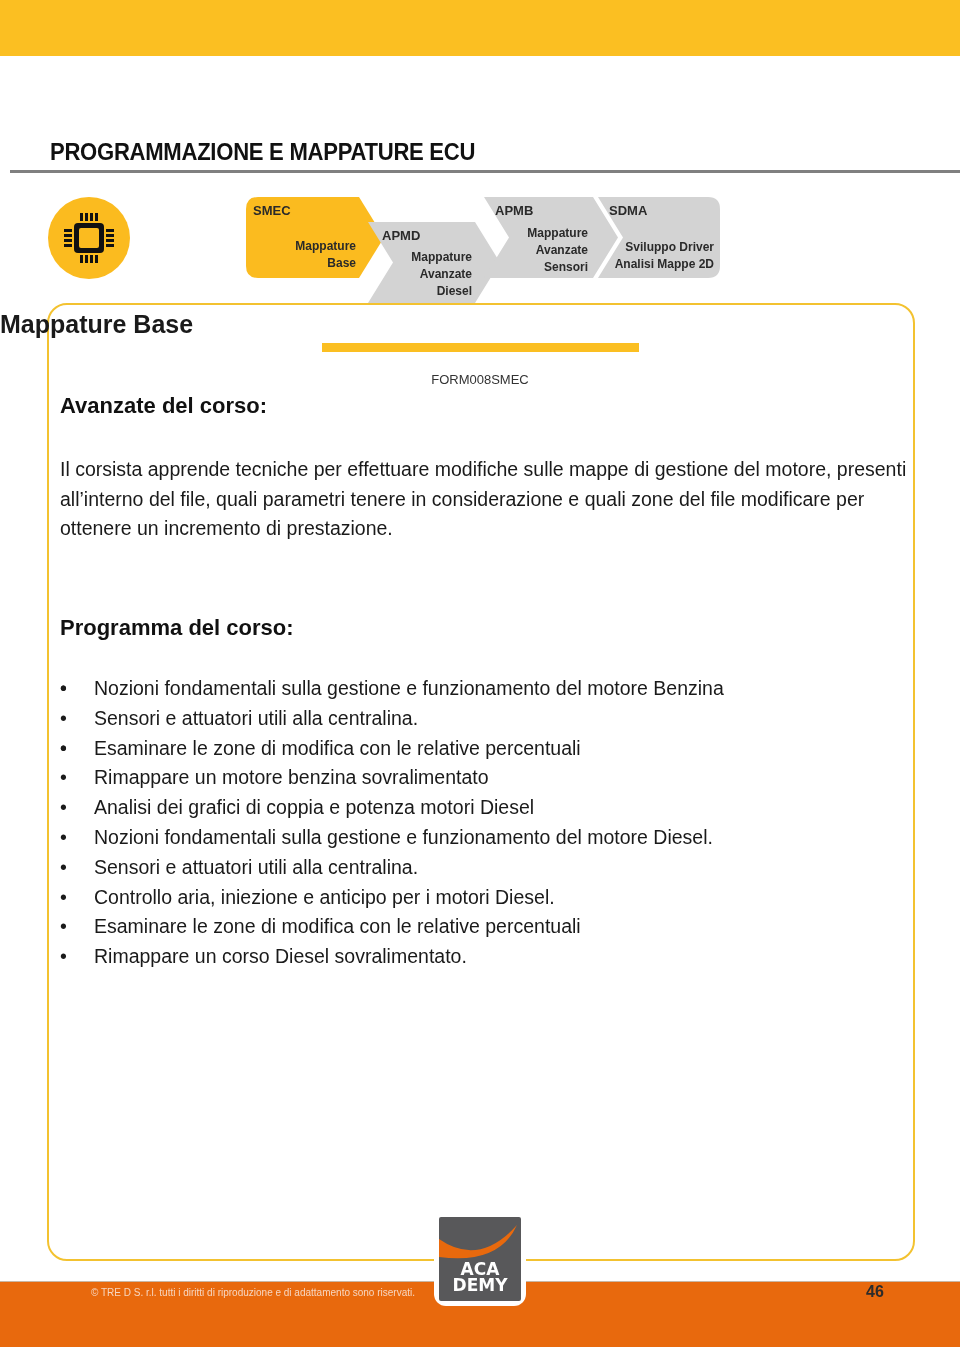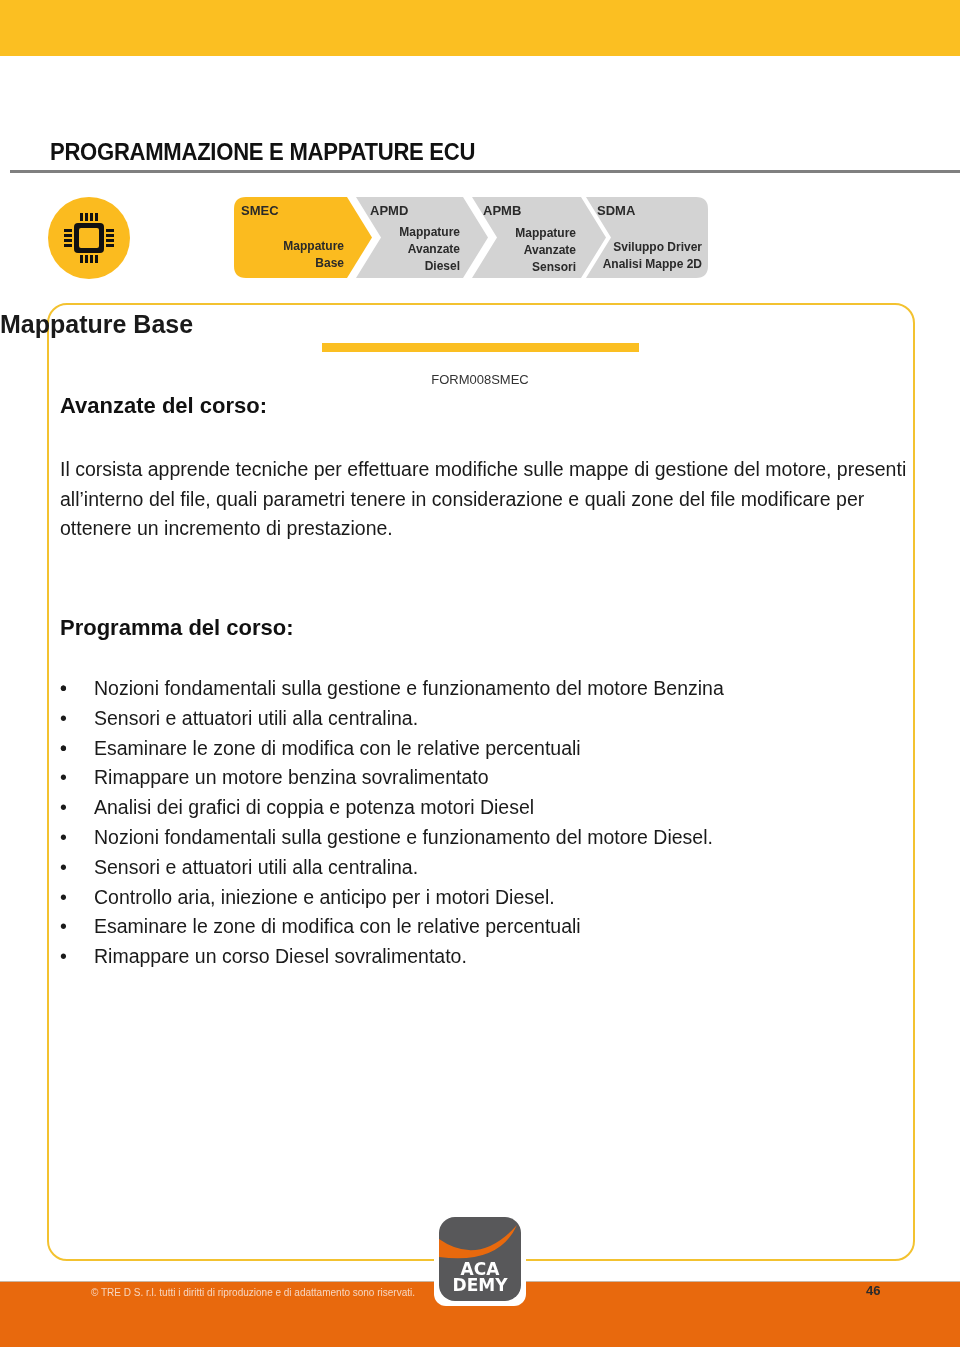--- a/index.html
+++ b/index.html
@@ -6,45 +6,45 @@
   html, body { width: 960px; height: 1347px; background: #ffffff; overflow: hidden; }
   body { position: relative; font-family: "Liberation Sans", "DejaVu Sans", sans-serif; color: #1a1a1a; }
 
   .top-bar { position: absolute; left: 0; top: 0; width: 960px; height: 56px; background: #fbbf22; }
 
   .page-title { position: absolute; left: 50px; top: 138px; font-size: 24px; font-weight: bold; letter-spacing: -0.3px; color: #111; transform: scaleX(0.92); transform-origin: left; }
   .title-rule { position: absolute; left: 10px; top: 170px; width: 950px; height: 3px; background: #808080; }
 
   .chip-icon { position: absolute; left: 48px; top: 197px; width: 82px; height: 82px; border-radius: 50%; background: #fbbb1f; display: flex; align-items: center; justify-content: center; }
 
-  .steps { position: absolute; left: 234px; top: 197px; height: 81px; width: 474px; }
+  .steps { position: absolute; left: 246px; top: 197px; height: 81px; width: 474px; }
   .step { position: absolute; top: 0; height: 81px; font-weight: bold; font-size: 12px; color: #2a2a2a; }
   .step .code { position: absolute; top: 6px; font-size: 13px; }
   .step .desc { position: absolute; text-align: right; line-height: 17px; font-size: 12px; }
   .step svg { position: absolute; left: 0; top: 0; }
 
   .card { position: absolute; left: 47px; top: 303px; width: 868px; height: 958px; border: 2px solid #f3c230; border-radius: 20px; background: #fff; }
   .course-title { position: absolute; left: 0; width: 100%; top: 310px; text-align: left; font-size: 25px; font-weight: bold; color: #1a1a1a; }
   .course-bar { position: absolute; left: 322px; top: 343px; width: 317px; height: 9px; background: #fbbf22; }
   .course-code { position: absolute; left: 0; width: 100%; top: 356px; text-align: center; font-size: 13px; color: #333; margin-top: 16px; }
 
   .h2 { position: absolute; left: 60px; font-size: 22px; font-weight: bold; color: #111; }
   .obj-text { position: absolute; left: 60px; top: 455px; width: 850px; font-size: 19.5px; line-height: 29.7px; color: #1a1a1a; }
 
   .prog-list { position: absolute; left: 60px; top: 674px; width: 850px; list-style: none; }
   .prog-list li { position: relative; padding-left: 34px; font-size: 19.5px; line-height: 29.8px; color: #1a1a1a; }
   .prog-list li .bullet { position: absolute; left: 0; top: 0; }
 
   .footer-bar { position: absolute; left: 0; top: 1282px; width: 960px; height: 65px; background: #e8690d; }
   .footer-line { position: absolute; left: 0; top: 1281px; width: 960px; height: 2px; background: #c9b7a4; }
   .copyright { position: absolute; left: 67px; top: 1287px; font-size: 10px; color: #f6d6c0; margin-left: 24px; }
-  .page-num { position: absolute; left: 866px; top: 1283px; font-size: 13px; font-weight: bold; color: #2b2b2b; }
+  .page-num { position: absolute; left: 866px; top: 1283px; font-size: 16px; font-weight: bold; color: #2b2b2b; }
 
   .logo { position: absolute; left: 434px; top: 1214px; width: 92px; height: 92px; border-radius: 12px; background: #fff; }
-  .logo-inner { position: absolute; left: 5px; top: 3px; width: 82px; height: 84px; border-radius: 16px; background: #58585a; overflow: hidden; }
+  .logo-inner { position: absolute; left: 5px; top: 3px; width: 82px; height: 84px; border-radius: 2px; background: #58585a; overflow: hidden; }
   .logo-text { position: absolute; left: 0; width: 100%; top: 44px; text-align: center; color: #fff; font-weight: bold; font-size: 17px; line-height: 16px; font-family: "DejaVu Sans", sans-serif; }
 </style>
 </head>
 <body>
 
 <div class="top-bar"></div>
 
 <div class="page-title">PROGRAMMAZIONE E MAPPATURE ECU</div>
 <div class="title-rule"></div>
 
@@ -77,21 +77,21 @@
   <div class="step" style="left:0;width:138px;">
     <svg width="138" height="81" viewBox="0 0 138 81">
         <path d="M12 0 H113 L138 40.5 L113 81 H12 Q0 81 0 69 V12 Q0 0 12 0 Z" fill="#fbbb1f"></path>
       </svg>
     <span class="code" style="left:7px;">SMEC</span>
     <div class="desc" style="right:28px;top:41px;">
       <div>Mappature</div>
       <div>Base</div>
     </div>
   </div>
-  <div class="step" style="left:122px;width:132px;">
+  <div class="step" style="left:122px;width:132px;margin-top:25px;">
     <svg width="132" height="81" viewBox="0 0 132 81">
         <path d="M0 0 H107 L132 40.5 L107 81 H0 L25 40.5 Z" fill="#d3d3d3"></path>
       </svg>
     <span class="code" style="left:14px;">APMD</span>
     <div class="desc" style="right:28px;top:27px;">
       <div>Mappature</div>
       <div>Avanzate</div>
       <div>Diesel</div>
     </div>
   </div>

